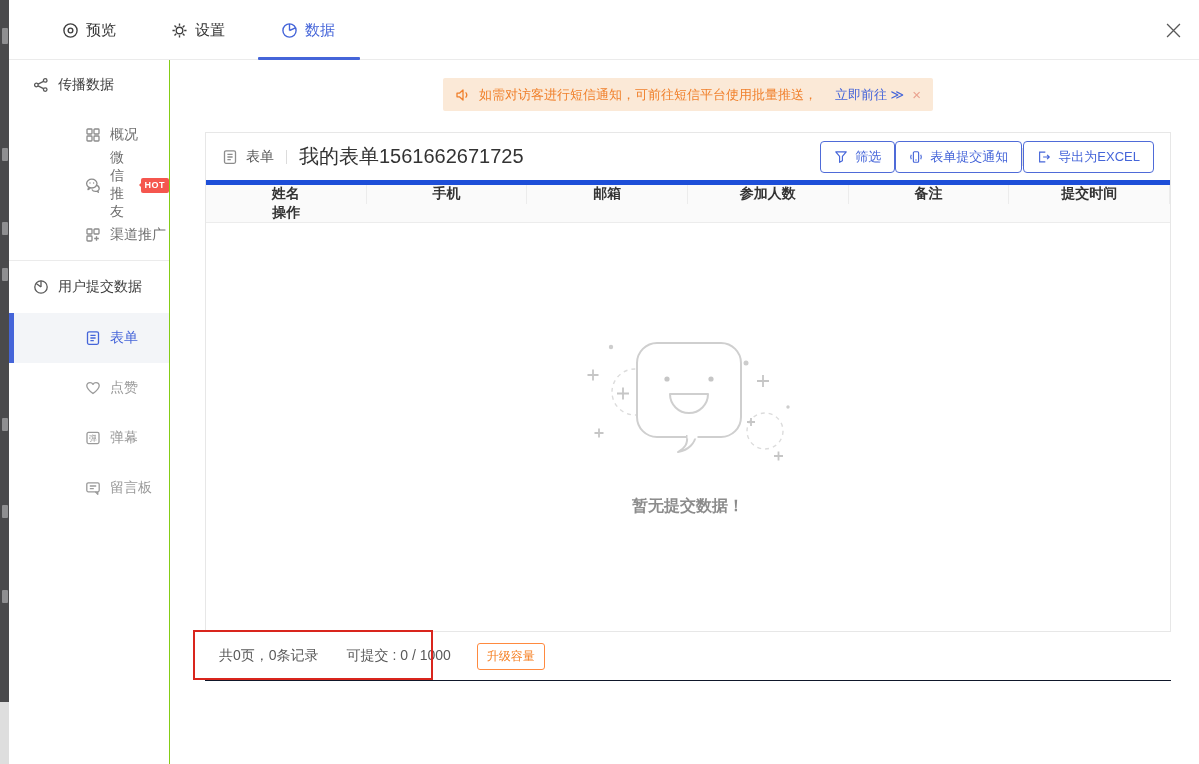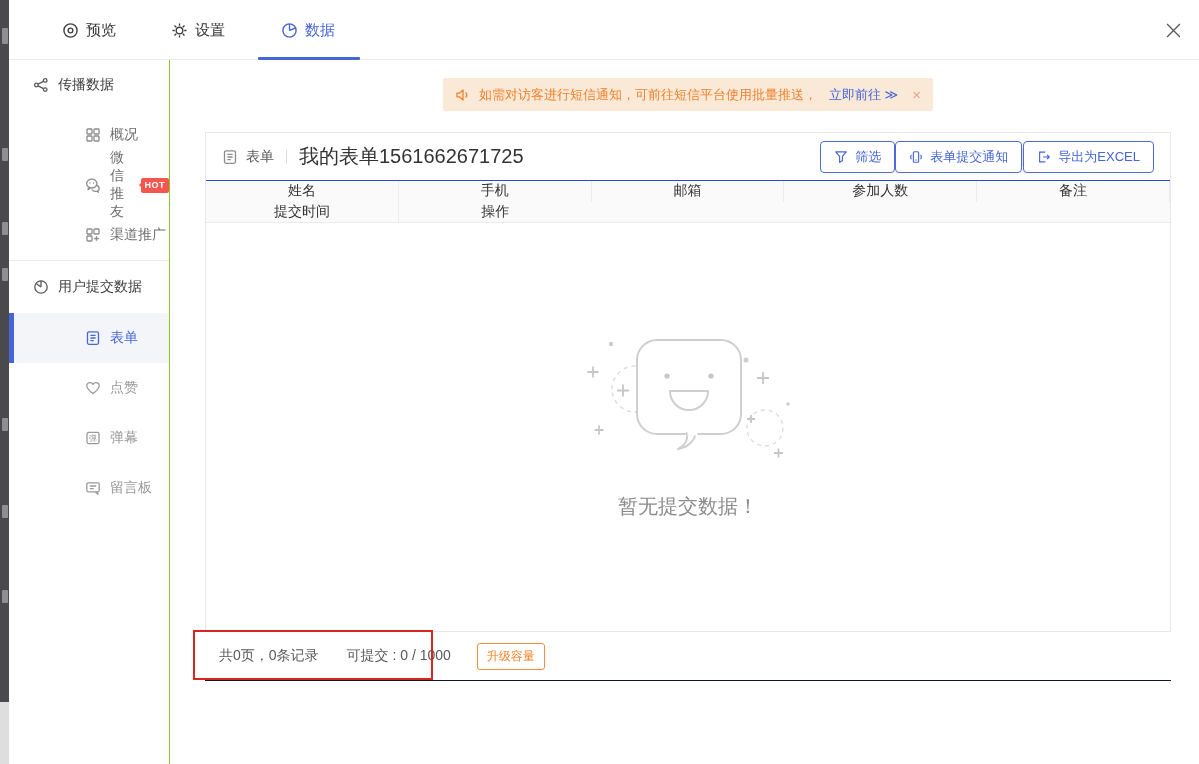--- a/index.html
+++ b/index.html
@@ -33,40 +33,40 @@
   .side-divider { height:1px; background:#ebebeb; margin:0; }
   .side-row.header2 { height:52px; }
   .side-row.active { background:#f3f5f8; color:#4565d9; }
   .side-row.active::before { content:""; position:absolute; left:0; top:0; width:5px; height:100%; background:#4565d9; }
   .hot-badge { margin-left:6px; background:#f5564e; color:#fff; font-size:9px; font-weight:bold; line-height:1; padding:3px 4px; border-radius:2px; position:relative; letter-spacing:.5px; }
   .hot-badge::before { content:""; position:absolute; left:-4px; top:50%; margin-top:-3px; border:3px solid transparent; border-right-color:#f5564e; border-left-width:2px; }
 
   
   .banner { position:absolute; left:443px; top:78px; width:490px; height:33px; background:#fbe9d7; border-radius:2px; display:flex; align-items:center; padding:0 12px; font-size:13px; color:#f0802c; z-index:2; }
   .banner .ic { display:flex; margin-right:8px; }
-  .banner-link { color:#4565d9; margin-left:12px; cursor:pointer; white-space:nowrap; }
+  .banner-link { color:#4565d9; margin-left:18px; cursor:pointer; white-space:nowrap; }
   .banner-close { margin-left:auto; color:#eda globale; color:#eaa28f; font-size:15px; cursor:pointer; line-height:1; }
 
   
   .card { position:absolute; left:205px; top:132px; width:966px; height:500px; background:#fff; border:1px solid #e7e7e7; z-index:2; }
   .card-header { height:47px; display:flex; align-items:center; padding:0 16px; }
   .card-header .ic { display:flex; margin-right:8px; }
   .card-type { font-size:14px; color:#595959; }
   .vdiv { width:1px; height:14px; background:#dcdcdc; margin:0 12px; }
   .card-title { font-size:20px; color:#333; }
   .toolbar { margin-left:auto; display:flex; align-items:center; gap:0; }
   .btn-outline { height:32px; display:flex; align-items:center; gap:7px; padding:0 13px; border:1px solid #4f6bd8; border-radius:4px; background:#fff; color:#4565d9; font-size:13px; cursor:pointer; font-family:inherit; }
   .toolbar .tdiv { width:1px; height:18px; background:#e3e3e3; }
 
-  .col-header { height:43px; display:grid; grid-template-columns:repeat(5,1fr); background:#fafafa; border-top:1px solid #1d4ed8; border-bottom:1px solid #ececec; }
+  .col-header { height:43px; display:grid; grid-template-columns:repeat(6,1fr); background:#fafafa; border-top:5px solid #1d4ed8; border-bottom:1px solid #ececec;font-weight:bold; }
   .col-header .cell { display:flex; align-items:center; justify-content:center; font-size:14px; color:#333; border-right:1px solid #ececec; }
   .col-header .cell:last-child { border-right:none; }
 
   .card-body { height:408px; display:flex; flex-direction:column; align-items:center; justify-content:center; }
-  .empty-text { font-size:20px; color:#8c8c8c; margin-top:27px; }
+  .empty-text { font-size:16px; color:#8c8c8c; margin-top:27px;font-weight:bold; }
 
   
   .footer-bar { position:absolute; left:205px; top:632px; width:966px; height:49px; display:flex; align-items:center; padding-left:14px; border-bottom:1px solid #0f172a; background:#fff; font-size:14px; color:#595959; z-index:2; }
   .quota { margin-left:28px; }
   .upgrade-btn { margin-left:26px; border:1px solid #ff8a3f; color:#f57e20; background:#fff; font-size:12px; padding:4px 9px; border-radius:3px; cursor:pointer; font-family:inherit; }
 
   
   .annotation-box { position:absolute; left:193px; top:630px; width:240px; height:50px; border:2px solid #d9251d; z-index:60; pointer-events:none; }
 
   svg { flex:none; }

